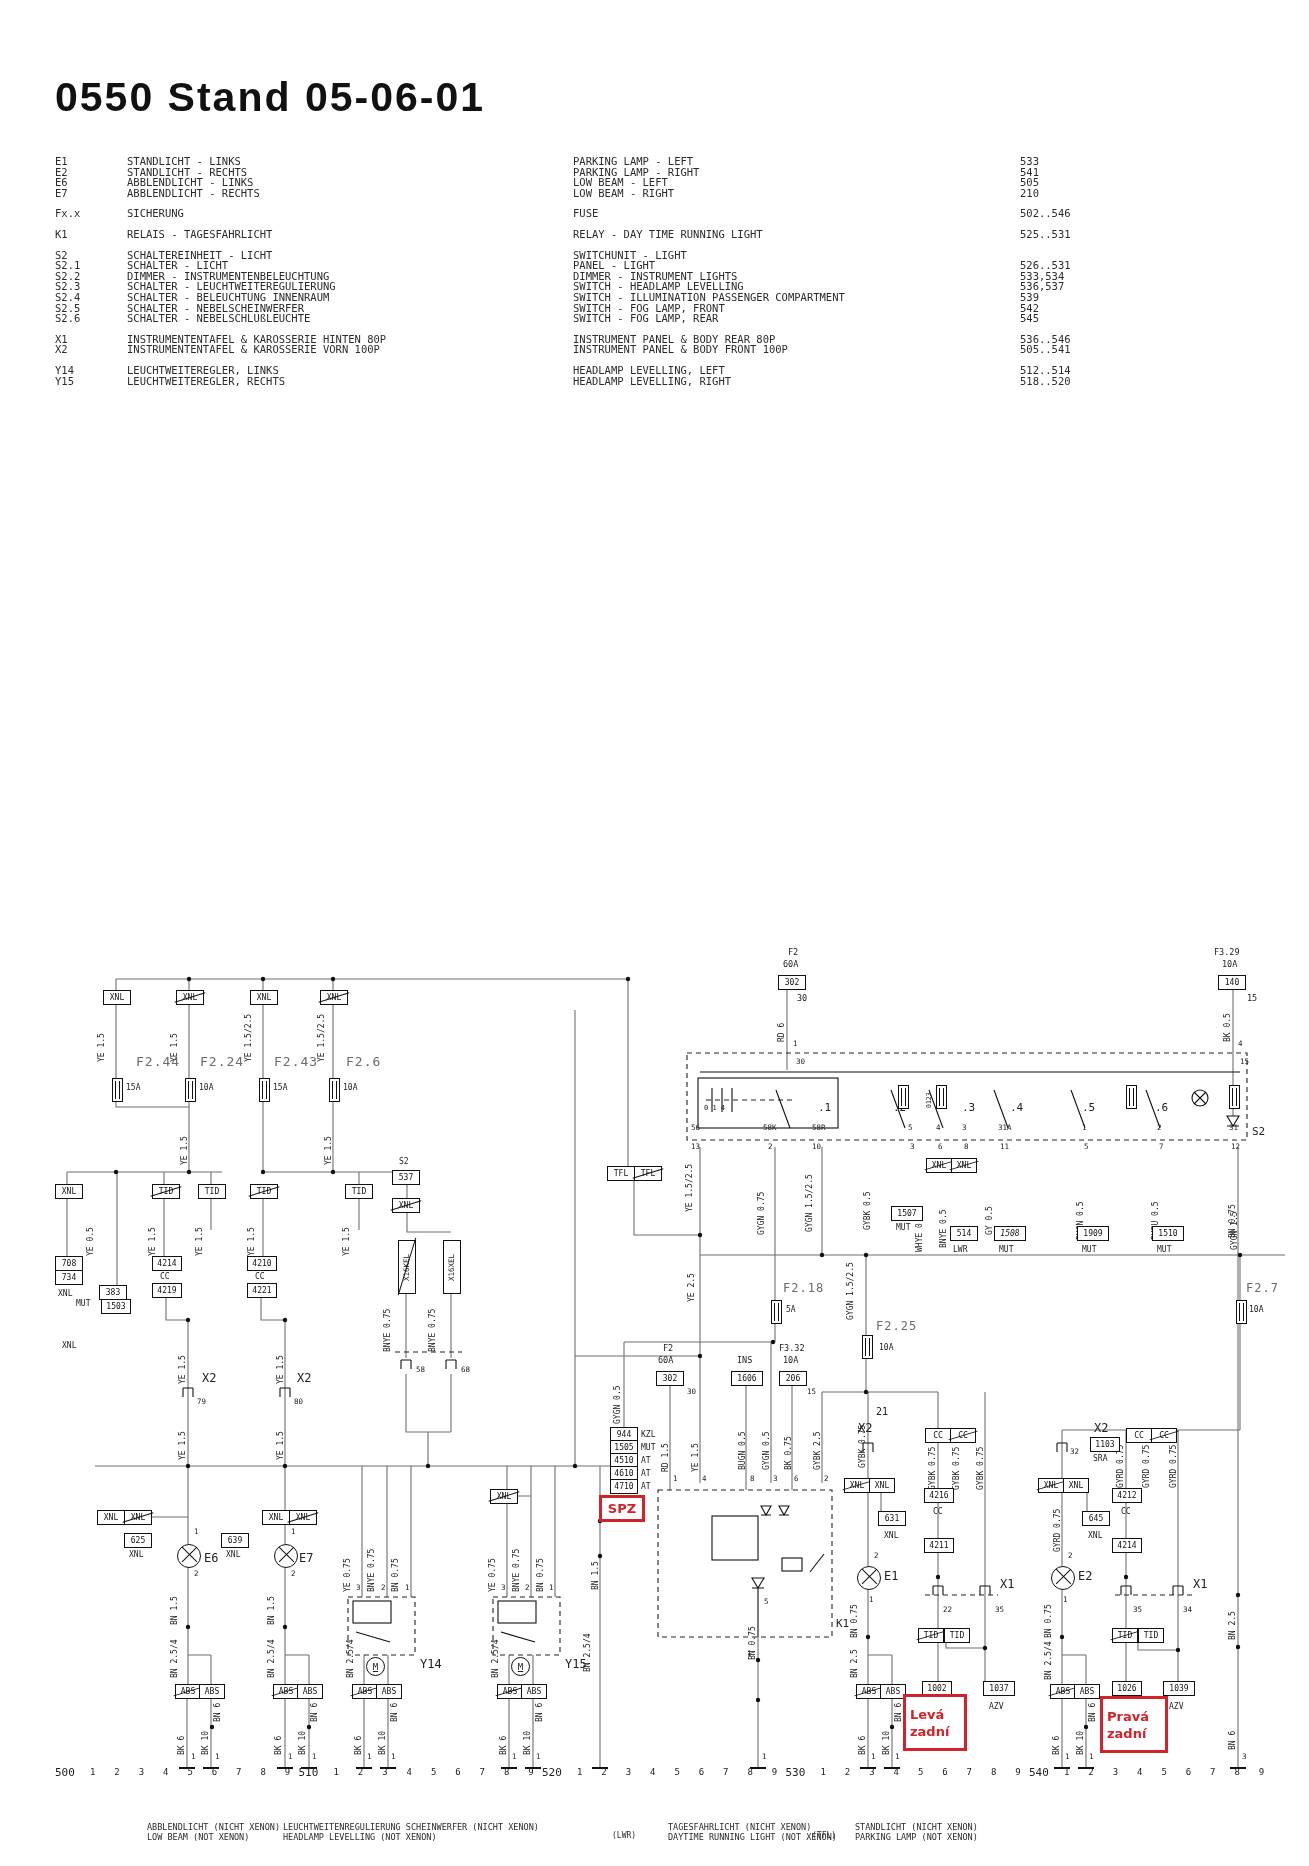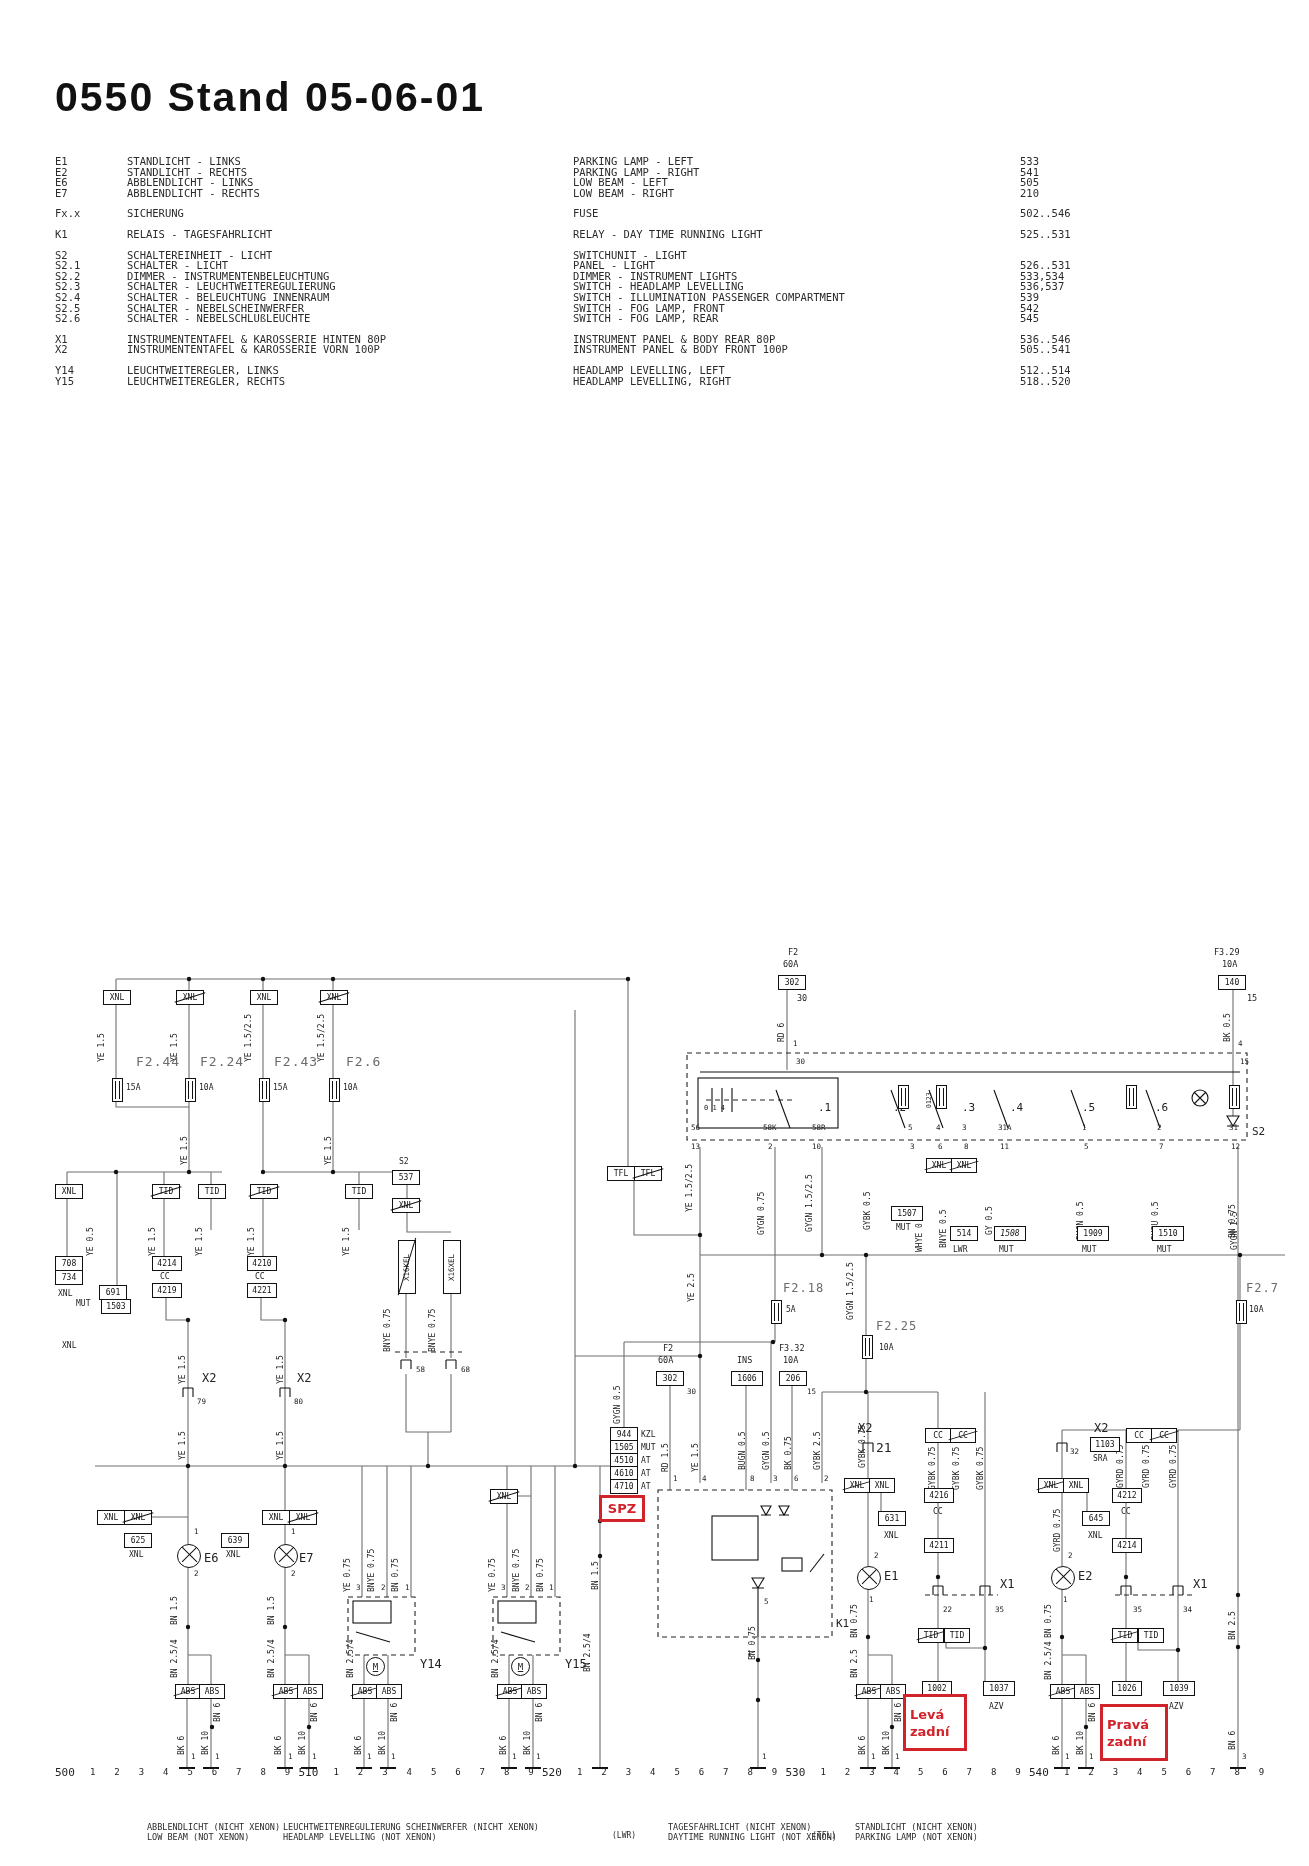--- a/index.html
+++ b/index.html
@@ -324,21 +324,21 @@
       <div class="t" style="left: 750px; top: 1475px; font-size: 7.5px;">8</div>
       <div class="t" style="left: 773px; top: 1475px; font-size: 7.5px;">3</div>
       <div class="t" style="left: 794px; top: 1475px; font-size: 7.5px;">6</div>
       <div class="t" style="left: 824px; top: 1475px; font-size: 7.5px;">2</div>
       <div class="t" style="left: 836px; top: 1620px; font-size: 11px;">K1</div>
       <div class="t" style="left: 764px; top: 1598px; font-size: 7.5px;">5</div>
       <div class="t v" style="left: 749px; top: 1660px;">BN 0.75</div>
       <div class="t" style="left: 747px; top: 1650px; font-size: 7.5px;">1</div>
       <div class="t" style="left: 762px; top: 1753px; font-size: 7.5px;">1</div>
       <div class="t" style="left: 858px; top: 1424px; font-size: 12px;">X2</div>
-      <div class="t" style="left: 876px; top: 1444px; font-size: 13px;">21</div>
+      <div class="t" style="left: 876px; top: 1408px; font-size: 10px;">21</div>
       <div class="t" style="left: 1094px; top: 1424px; font-size: 12px;">X2</div>
       <div class="t" style="left: 1070px; top: 1448px; font-size: 7.5px;">32</div>
       <div class="t" style="left: 1093px; top: 1455px;">SRA</div>
       <div class="t v" style="left: 859px; top: 1468px;">GYBK 0.75</div>
       <div class="t v" style="left: 929px; top: 1490px;">GYBK 0.75</div>
       <div class="t v" style="left: 953px; top: 1490px;">GYBK 0.75</div>
       <div class="t v" style="left: 977px; top: 1490px;">GYBK 0.75</div>
       <div class="t v" style="left: 1054px; top: 1552px;">GYRD 0.75</div>
       <div class="t v" style="left: 1117px; top: 1488px;">GYRD 0.75</div>
       <div class="t v" style="left: 1143px; top: 1488px;">GYRD 0.75</div>
@@ -445,21 +445,21 @@
       <div class="bx x" style="left: 634px; top: 1166px; width: 26px; height: 13px;">TFL</div>
       <div class="bx x" style="left: 926px; top: 1158px; width: 24px; height: 13px;">XNL</div>
       <div class="bx x" style="left: 951px; top: 1158px; width: 24px; height: 13px;">XNL</div>
       <div class="bx" style="left: 891px; top: 1206px; width: 30px; height: 13px;">1507</div>
       <div class="bx" style="left: 950px; top: 1226px; width: 26px; height: 13px;">514</div>
       <div class="bx" style="left: 994px; top: 1226px; width: 30px; height: 13px; font-style: italic;">1508</div>
       <div class="bx" style="left: 1077px; top: 1226px; width: 30px; height: 13px;">1909</div>
       <div class="bx" style="left: 1152px; top: 1226px; width: 30px; height: 13px;">1510</div>
       <div class="bx" style="left: 55px; top: 1256px; width: 26px; height: 13px;">708</div>
       <div class="bx" style="left: 55px; top: 1270px; width: 26px; height: 13px;">734</div>
-      <div class="bx" style="left: 99px; top: 1285px; width: 26px; height: 13px;">691</div>
+      <div class="bx" style="left: 99px; top: 1285px; width: 26px; height: 13px;">383</div>
       <div class="bx" style="left: 101px; top: 1299px; width: 28px; height: 13px;">1503</div>
       <div class="bx" style="left: 152px; top: 1256px; width: 28px; height: 13px;">4214</div>
       <div class="bx" style="left: 152px; top: 1283px; width: 28px; height: 13px;">4219</div>
       <div class="bx" style="left: 247px; top: 1256px; width: 28px; height: 13px;">4210</div>
       <div class="bx" style="left: 247px; top: 1283px; width: 28px; height: 13px;">4221</div>
       <div class="bx x vb" style="left: 398px; top: 1240px; width: 16px; height: 52px;">X16KEL</div>
       <div class="bx vb" style="left: 443px; top: 1240px; width: 16px; height: 52px;">X16XEL</div>
       <div class="bx" style="left: 656px; top: 1371px; width: 26px; height: 13px;">302</div>
       <div class="bx" style="left: 731px; top: 1371px; width: 30px; height: 13px;">1606</div>
       <div class="bx" style="left: 779px; top: 1371px; width: 26px; height: 13px;">206</div>
@@ -549,21 +549,21 @@
       <div class="lamp" style="left: 1051px; top: 1566px;"></div>
       <div class="motor" style="left: 366px; top: 1657px;">M</div>
       <div class="motor" style="left: 511px; top: 1657px;">M</div>
       <div class="red center" style="left: 599px; top: 1495px; width: 32px; height: 17px;">
         <span>SPZ</span>
       </div>
       <div class="red" style="left: 903px; top: 1694px; width: 50px; height: 47px;">
         <span>Levá</span>
         <span>zadní</span>
       </div>
-      <div class="red" style="left: 1100px; top: 1696px; width: 54px; height: 47px; margin-top: 8px;">
+      <div class="red" style="left: 1100px; top: 1696px; width: 54px; height: 47px;">
         <span>Pravá</span>
         <span>zadní</span>
       </div>
       <div class="scl" style="left: 55px; top: 1766px;">500</div>
       <div class="tick" style="left: 90px; top: 1767px;">1</div>
       <div class="tick" style="left: 114.35px; top: 1767px;">2</div>
       <div class="tick" style="left: 138.7px; top: 1767px;">3</div>
       <div class="tick" style="left: 163.05px; top: 1767px;">4</div>
       <div class="tick" style="left: 187.4px; top: 1767px;">5</div>
       <div class="tick" style="left: 211.75px; top: 1767px;">6</div>

